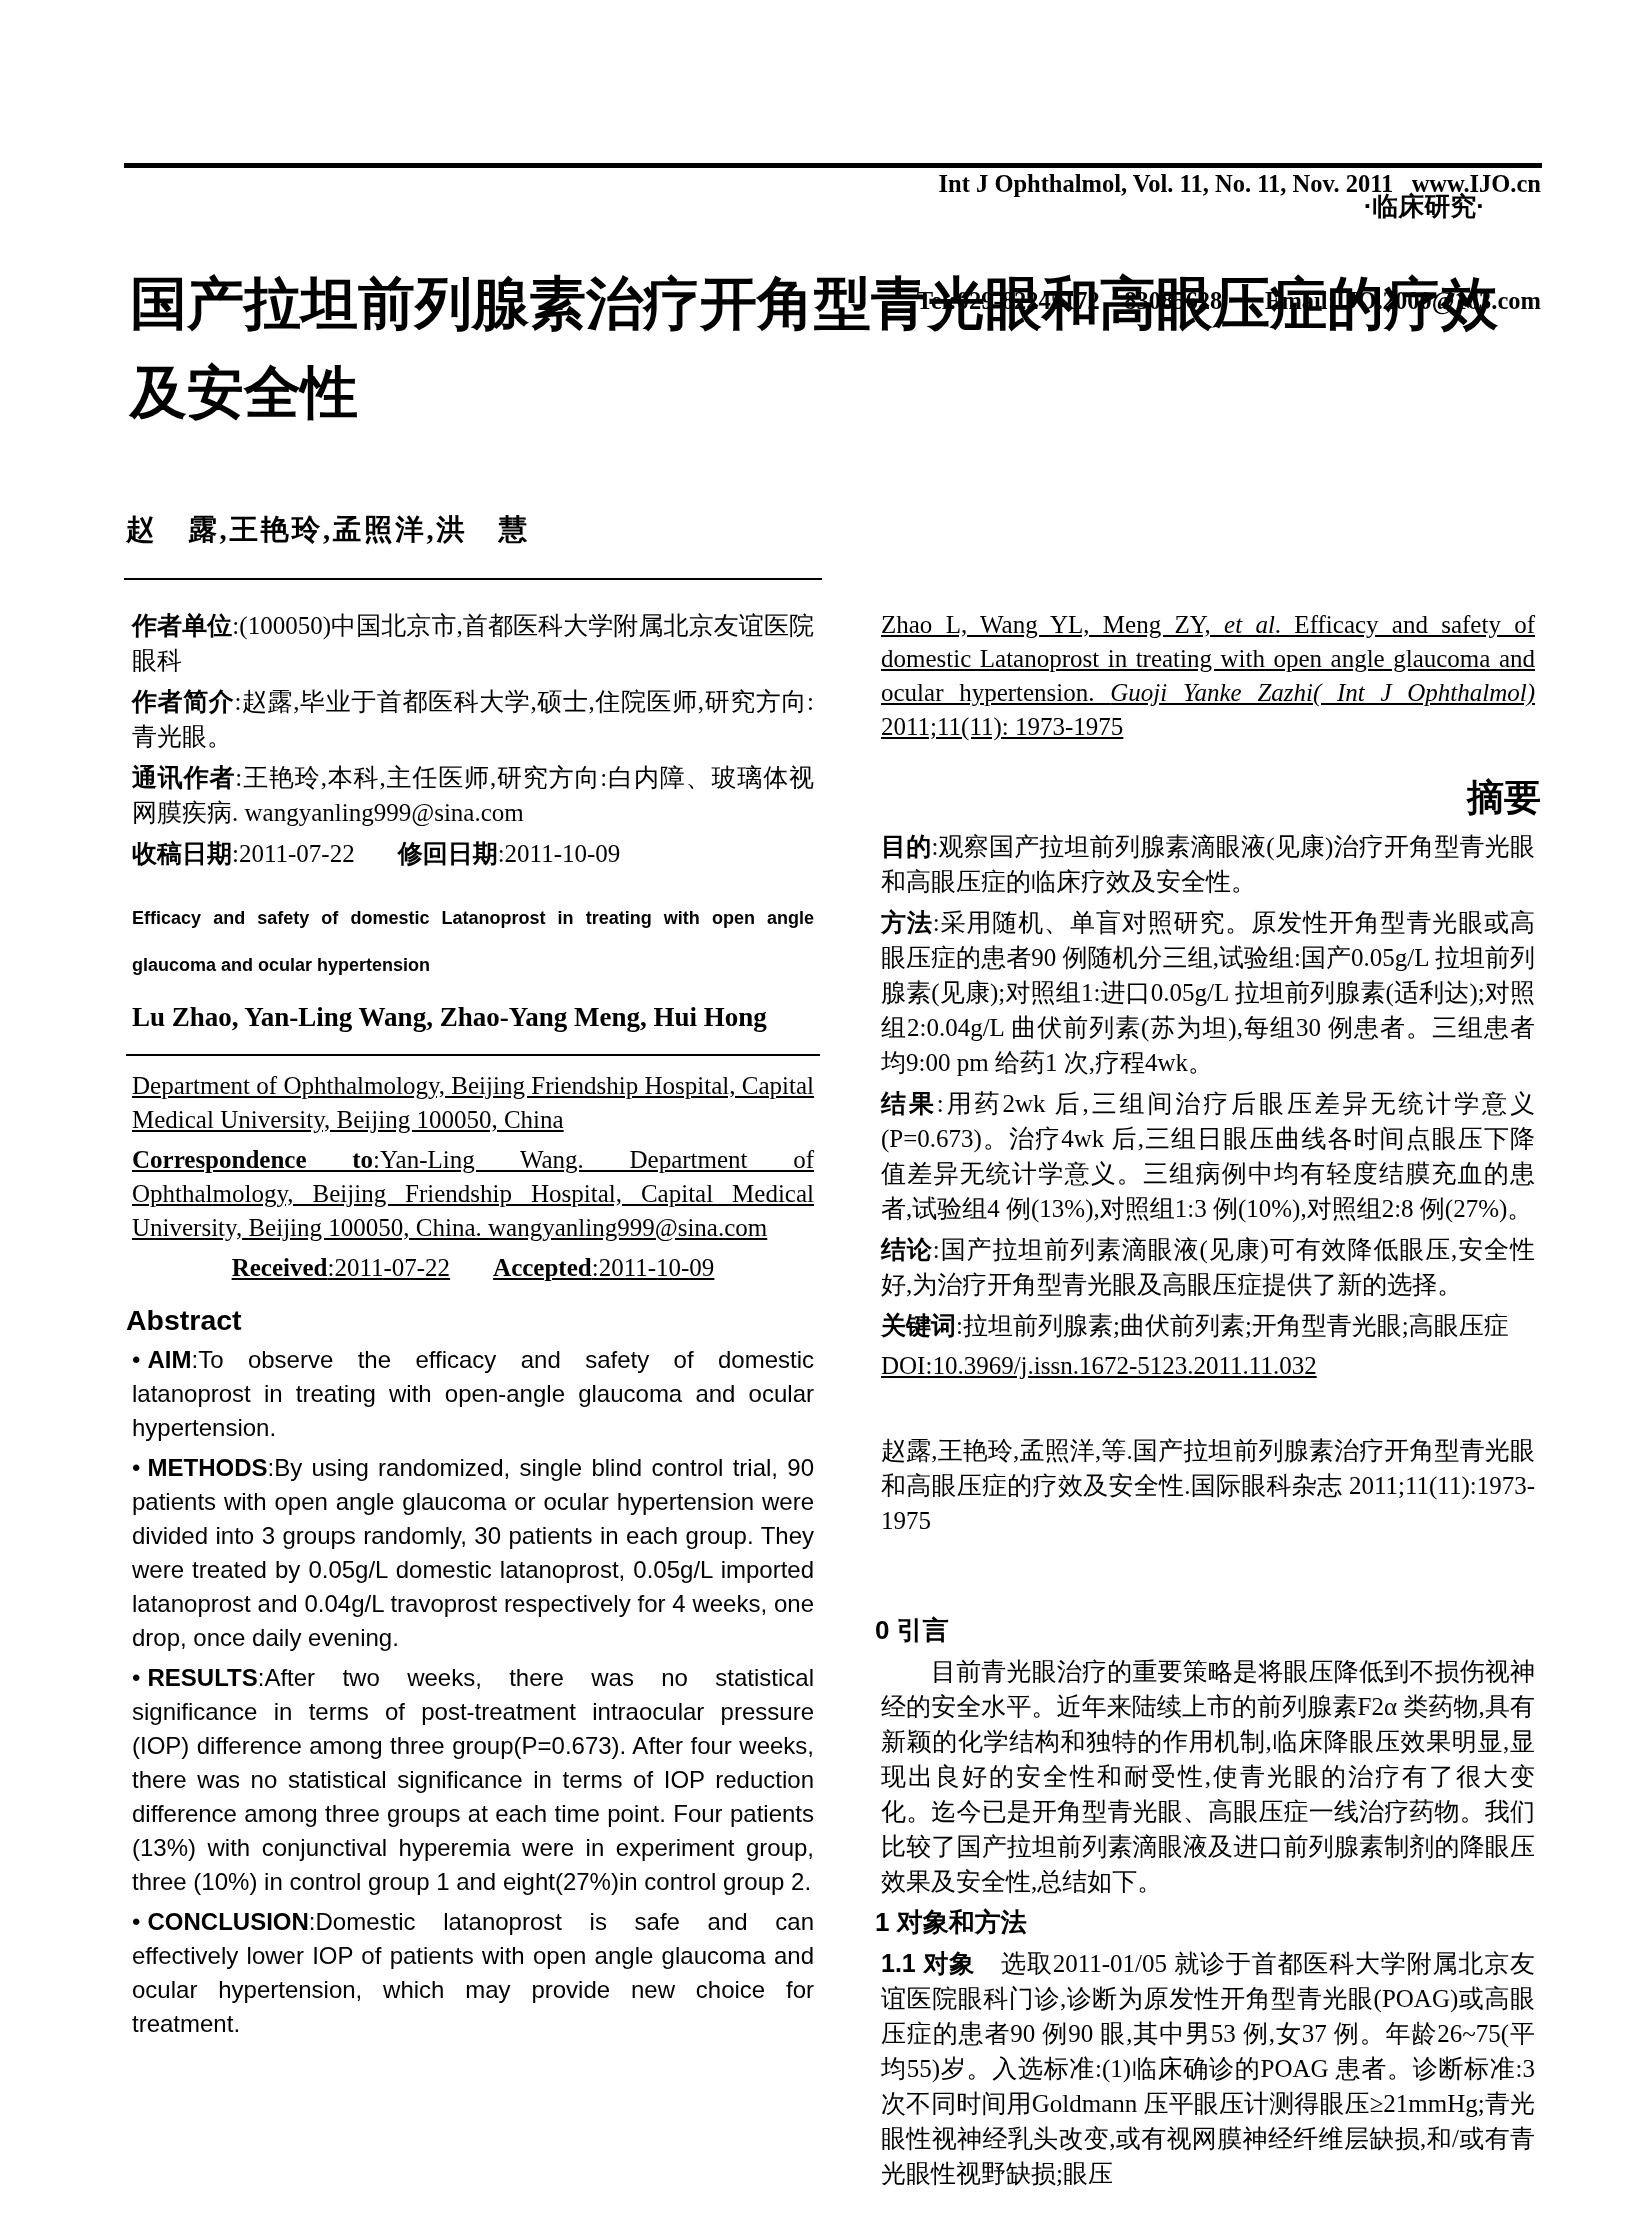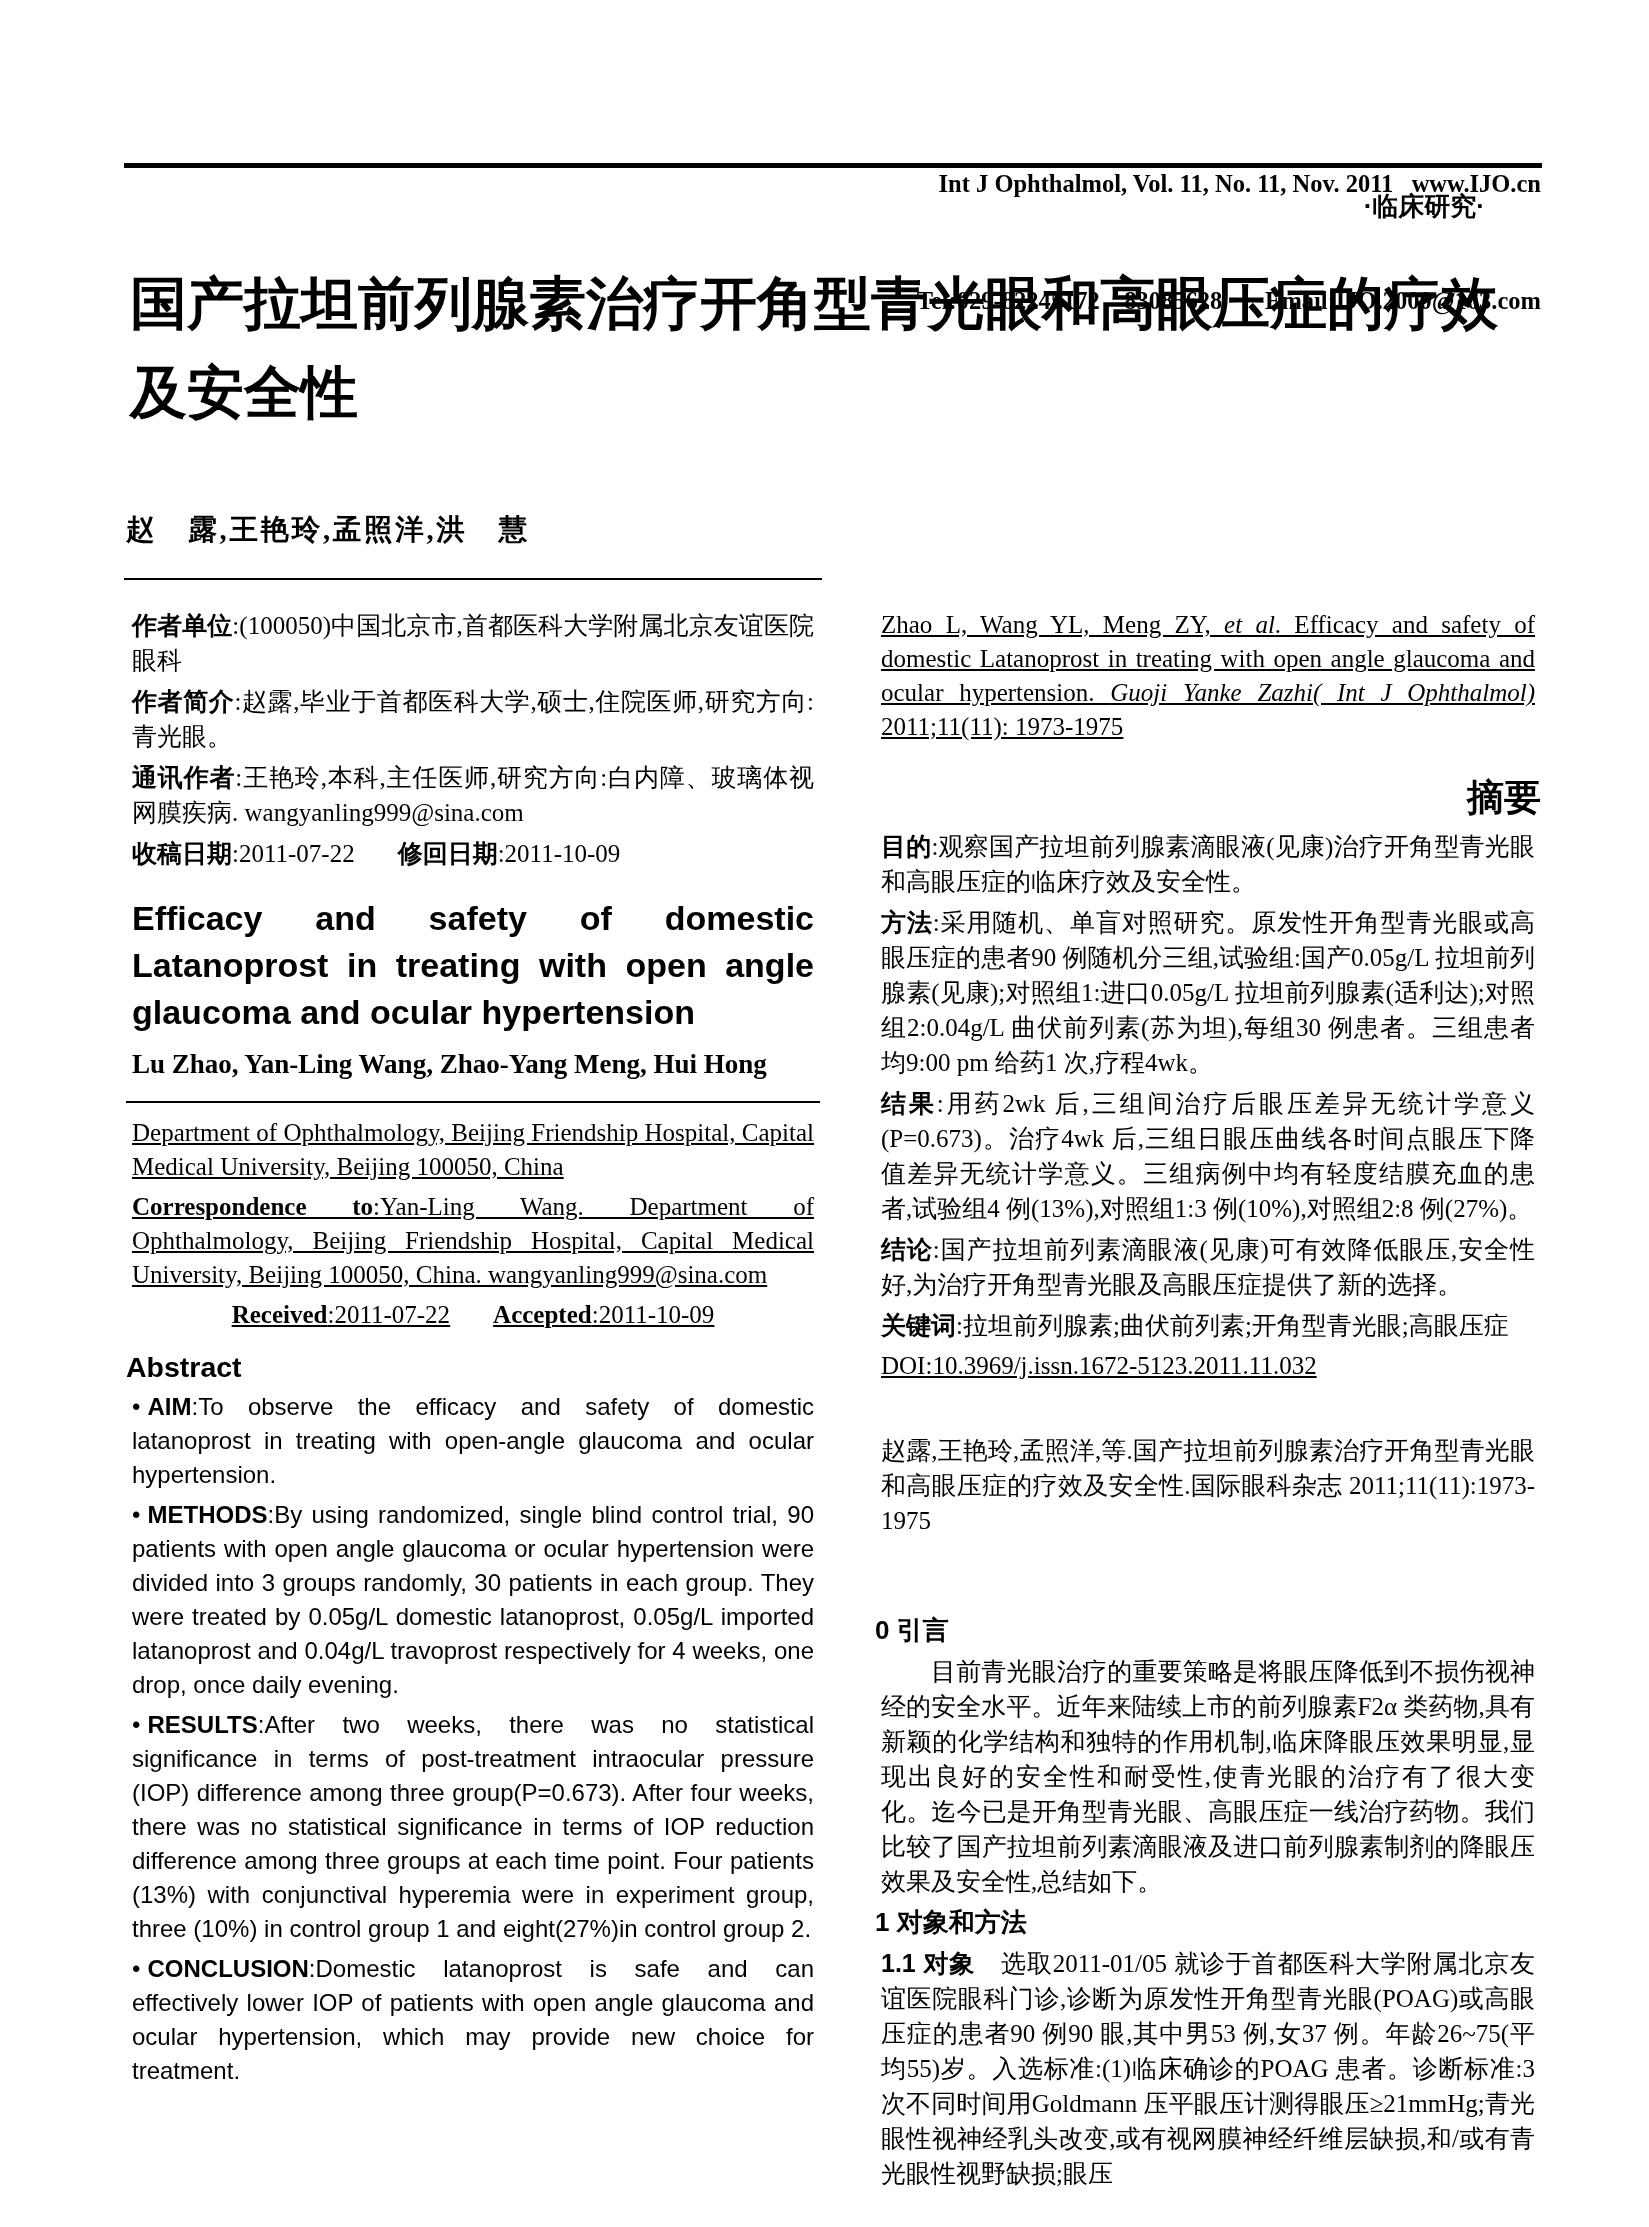--- a/index.html
+++ b/index.html
@@ -26,21 +26,21 @@
   .col-right { left:875px; width:666px; }
   p { margin:6px; }
   .cn  { font-size:25px; line-height:35px; text-align:justify; }
   .ens { font-size:25px; line-height:34px; text-align:justify;text-decoration:underline; }  
   .ena { font-size:24px; line-height:34px; text-align:justify;
     font-family:"Liberation Sans","DejaVu Sans",sans-serif; }      
   .lbl { font-family:"Liberation Sans","DejaVu Sans",sans-serif; font-weight:bold; }
   .lbl-serif { font-weight:bold; }
   .gap-before { margin-left:43px; }
   .title-en { margin-top:24px; font-family:"Liberation Sans","DejaVu Sans",sans-serif;
-    font-weight:bold; font-size:34px; line-height:47px; text-align:justify; }
+    font-weight:bold; font-size:18px; line-height:47px; text-align:justify; }
   .authors-en { margin-top:4.5px; font-weight:bold; font-size:27px; line-height:45px; text-align:justify; }
   .rule-inline { height:2.2px; background:#000; border:0; margin:14.3px 0 12.5px 0; }
   .abstract-h { margin:18.7px 0 5.3px 0; font-family:"Liberation Sans","DejaVu Sans",sans-serif;
     font-weight:bold; font-size:28.5px; }
   .blt { display:inline-block; margin-right:7.1px; }
   .cn-abs-h { margin:29px 0 4.5px 0; font-family:"Liberation Sans","DejaVu Sans",sans-serif;
     font-weight:bold; font-size:37px;text-align:right; }
   .doi-line { margin-top:0.9px; }
   .citation-cn { margin-top:50px; }
   .intro-h { margin:75px 0 2.7px 0; font-family:"Liberation Sans","DejaVu Sans",sans-serif;

